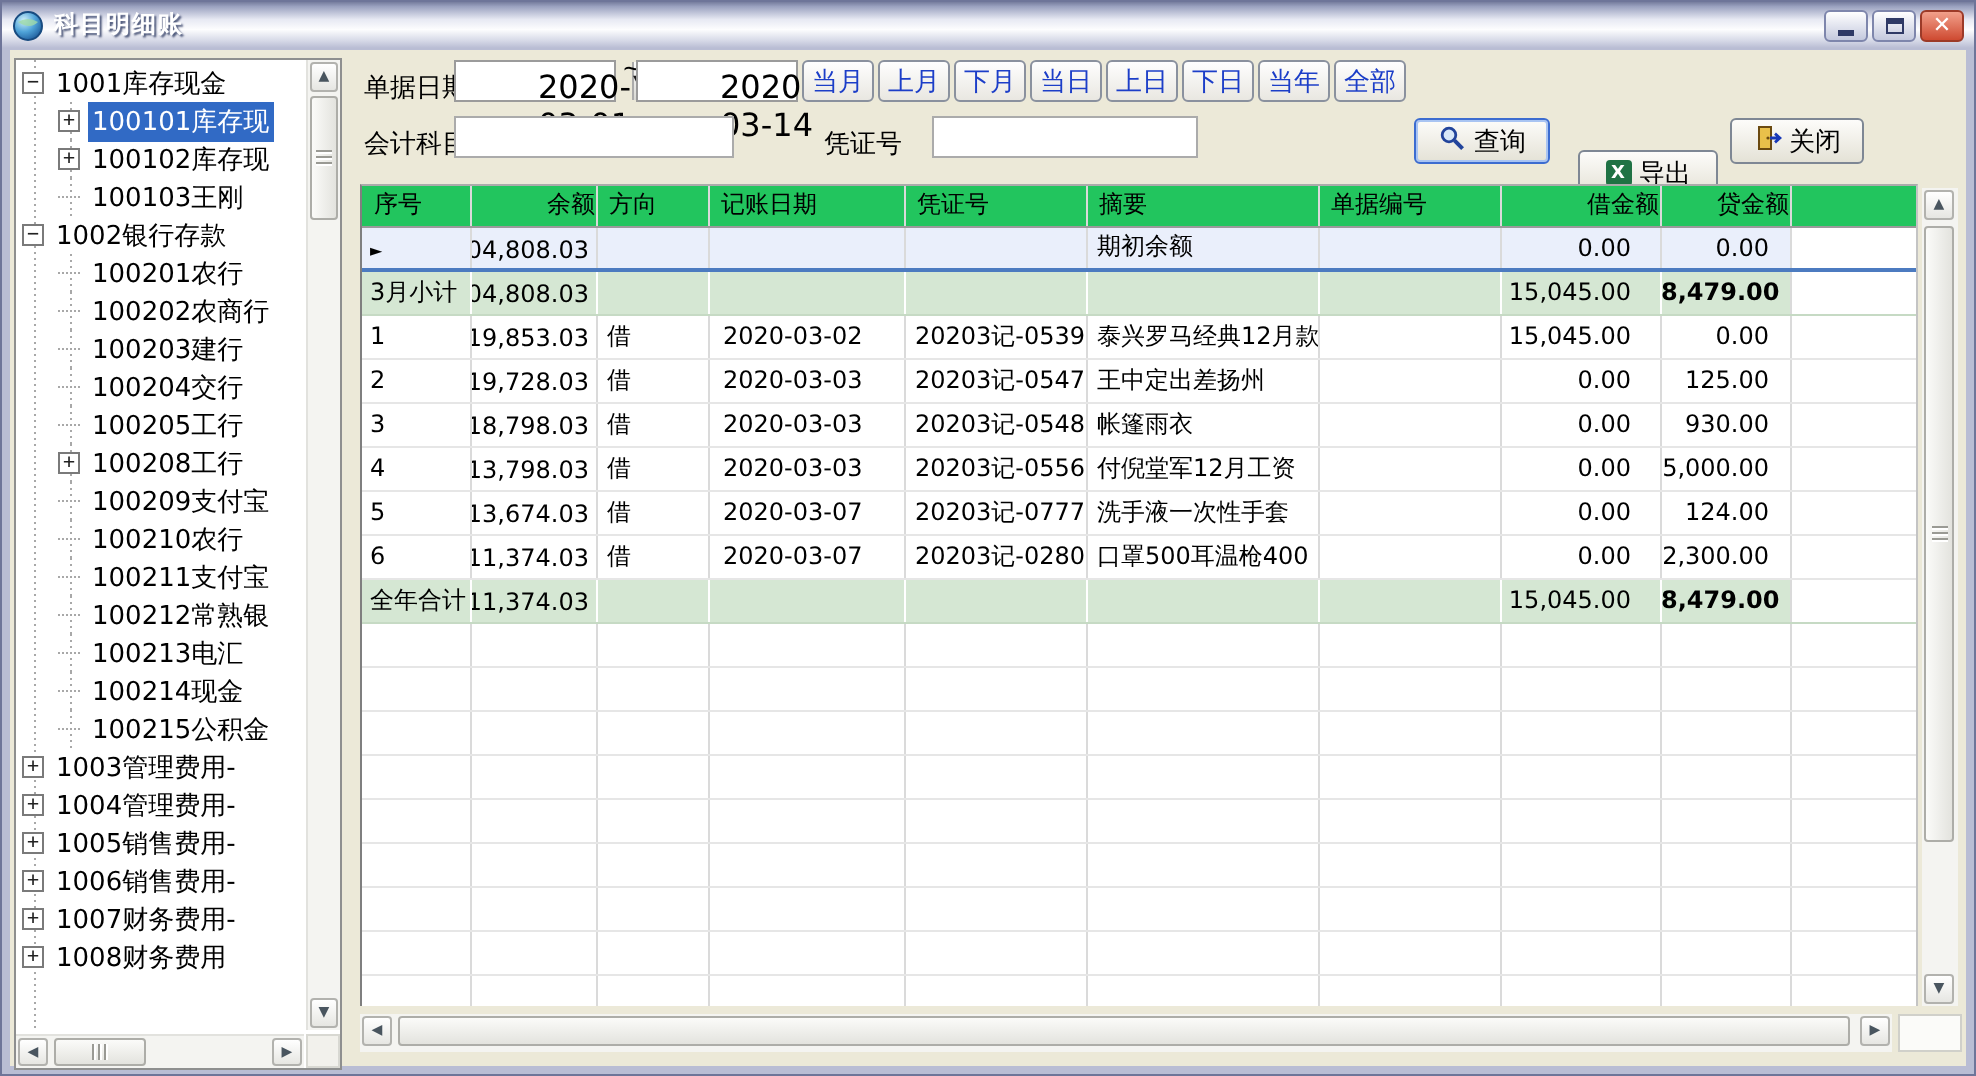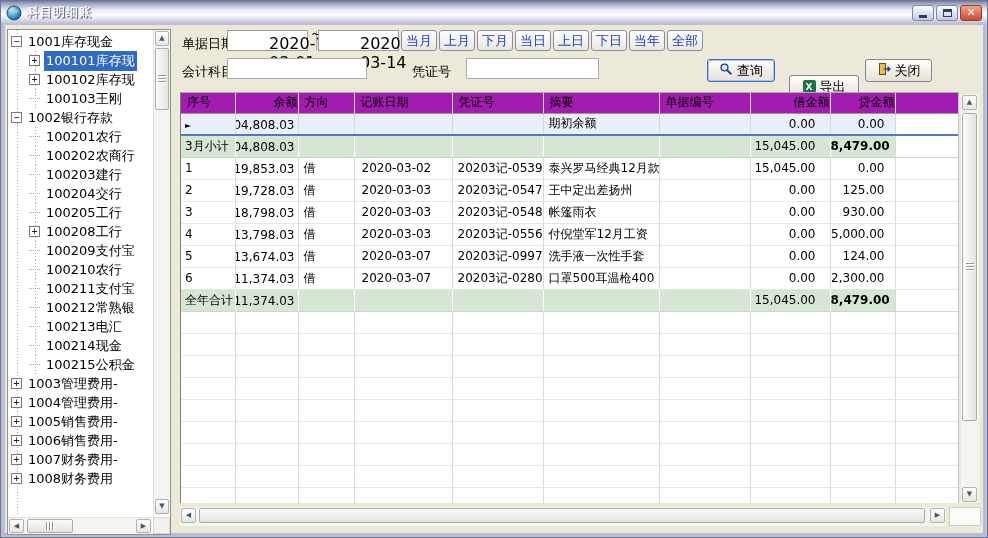--- a/index.html
+++ b/index.html
@@ -94,21 +94,21 @@
     display:inline-flex; align-items:center; justify-content:center; font-size:9px; font-weight:bold;
   }
   .excel-icon::before { content:"X"; }
   
   .grid-region {
     position:absolute; left:5px; top:67px; width:779px; height:411px; background:#fff; overflow:hidden;
     border-left:1px solid #7F7F7F; border-top:1px solid #ABABAB; border-right:1px solid #C4C4C4;
   }
   table.grid { table-layout:fixed; border-collapse:collapse; width:778px; font-size:12px; }
   .grid th {
-    height:20px; background:#a21caf; font-weight:normal; text-align:left; padding:0 0 0 6px;
+    height:20px; background:#22c55e; font-weight:normal; text-align:left; padding:0 0 0 6px;
     border-bottom:1px solid #9A9A9A; border-right:1px solid #DADADA; overflow:hidden; white-space:nowrap;
   }
   .grid th.cen { text-align:right; padding:0; }
   .grid td {
     height:22px; border-right:1px solid #DADADA; border-bottom:1px solid #E6E6E6;
     overflow:hidden; white-space:nowrap; padding:0 0 0 5px; color:#000;
   }
   .grid td.c0 { padding-left:4px; position:relative; }
   .grid td.c1 { position:relative; padding:0; }
   .grid td.c1 .amt { position:absolute; right:3px; top:4px; white-space:nowrap; }
@@ -448,21 +448,21 @@
                 <td class="c8">5,000.00</td>
                 <td class="c9"></td>
               </tr>
               <tr class="data">
                 <td class="c0">5</td>
                 <td class="c1">
                   <span class="amt">013,674.03</span>
                 </td>
                 <td class="c2">借</td>
                 <td class="c3">2020-03-07</td>
-                <td class="c4">20203记-0997</td>
+                <td class="c4">20203记-0777</td>
                 <td class="c5">洗手液一次性手套</td>
                 <td class="c6"></td>
                 <td class="c7">0.00</td>
                 <td class="c8">124.00</td>
                 <td class="c9"></td>
               </tr>
               <tr class="data">
                 <td class="c0">6</td>
                 <td class="c1">
                   <span class="amt">011,374.03</span>

